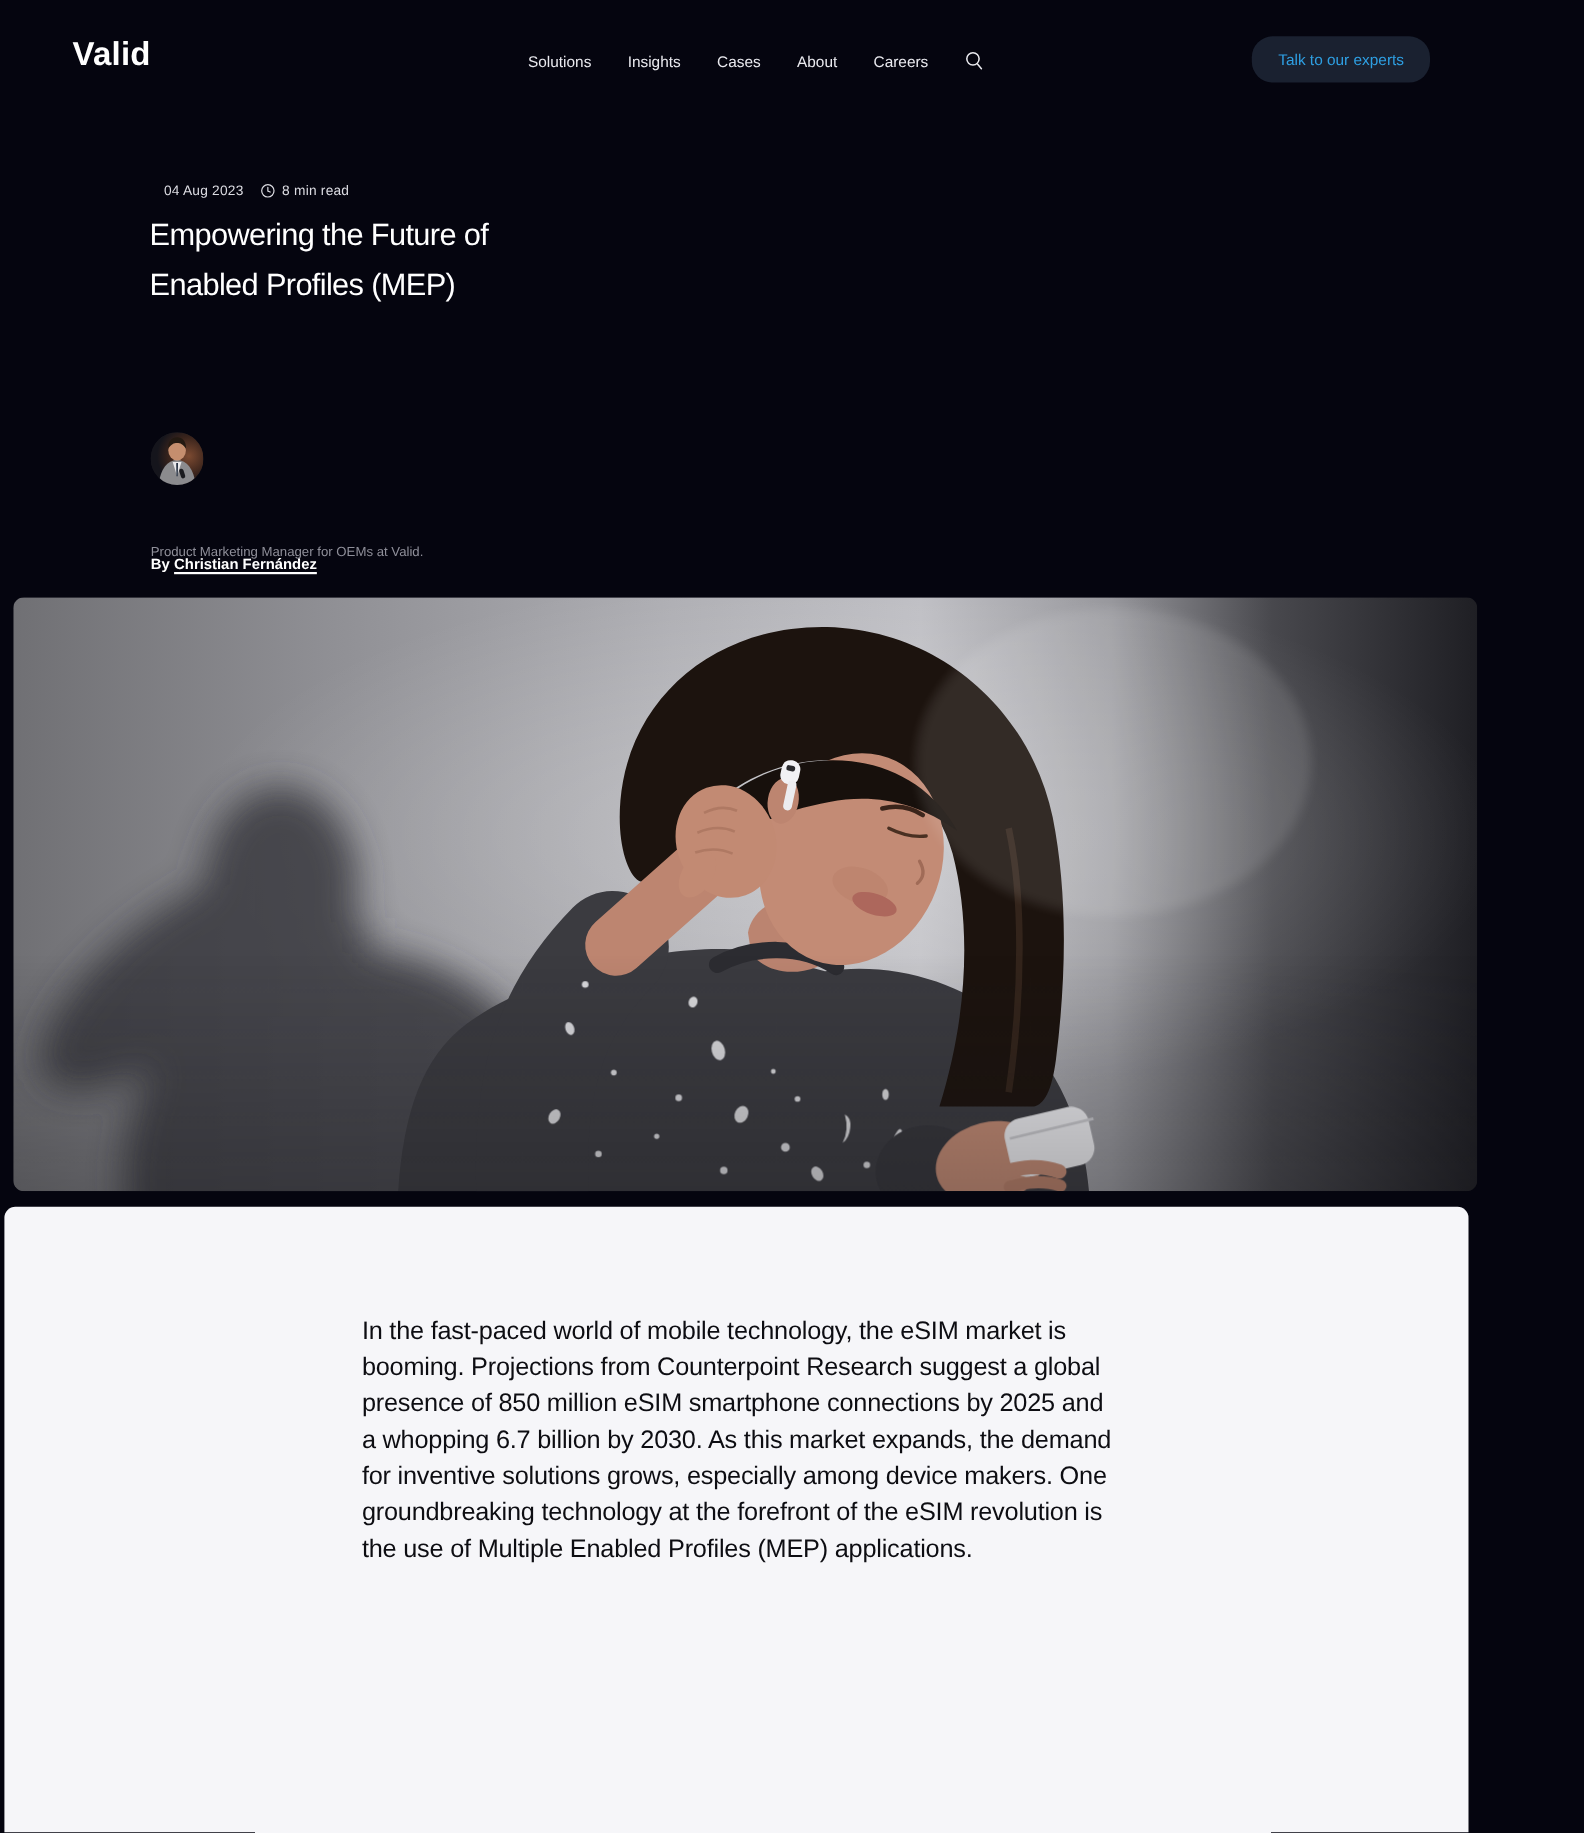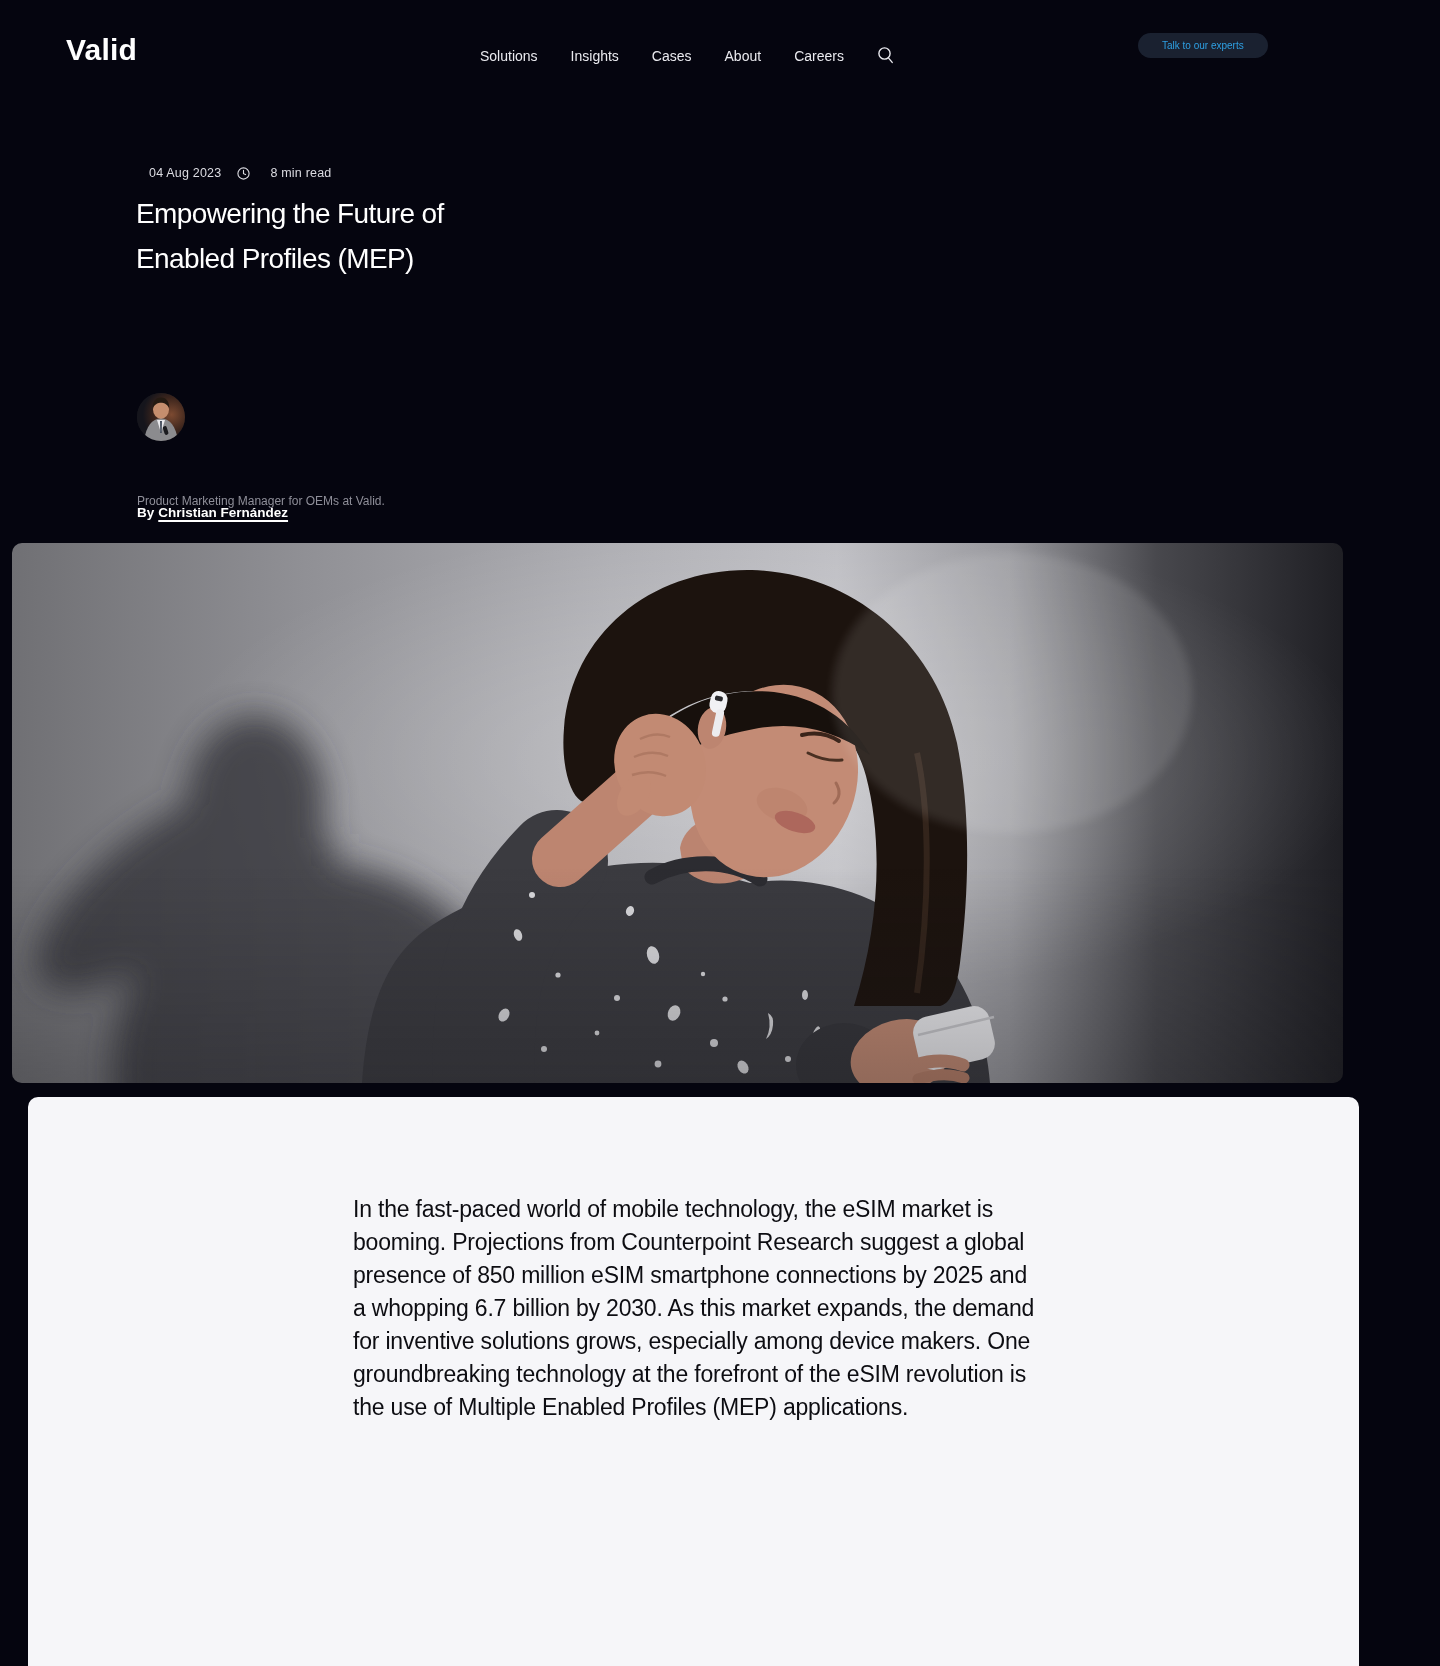--- a/index.html
+++ b/index.html
@@ -19,33 +19,33 @@
   }
   .nav {
     position:absolute; left:480px; top:46px;
     display:flex; align-items:flex-end; gap:33px;
   }
   .nav-item {
     font-size:14px; color:#eaeaef; cursor:pointer; white-space:nowrap;
   }
   .search-btn { width:18px; height:18px; cursor:pointer; display:flex; }
   .cta {
-    position:absolute; left:1138px; top:33px; height:25px;
+    position:absolute; left:1138px; top:33px; height:42px;
     padding:0 24px; border-radius:19px;
     background:#1a2130;
     display:flex; align-items:center;
-    font-size:10px; color:#2e9fe2; cursor:pointer; white-space:nowrap;
+    font-size:14px; color:#2e9fe2; cursor:pointer; white-space:nowrap;
   }
   
   .meta {
     position:absolute; left:137px; top:166px;
     display:flex; align-items:center; gap:16px;
     font-size:12.5px; color:#dcdce2; letter-spacing:0.2px;margin-left:12px;
   }
-  .meta .read { display:flex; align-items:center; gap:20px; }
+  .meta .read { display:flex; align-items:center; gap:6px; }
   .page-title {
     position:absolute; left:136px; top:191px;
     font-size:28px; line-height:45px; font-weight:500;
     letter-spacing:-0.6px; color:#ffffff;
   }
   .page-title span { display:block; }
   .avatar {
     position:absolute; left:137px; top:393px;
     width:48px; height:48px; border-radius:50%; overflow:hidden;
     background:#15151c;
@@ -62,21 +62,21 @@
     position:absolute; left:137px; top:494px;
     font-size:12px; font-weight:400; color:#8f8f99;
   }
   
   .hero {
     position:absolute; left:12px; top:543px;
     width:1331px; height:540px; border-radius:10px; overflow:hidden;
   }
   
   .card {
-    position:absolute; left:28px; top:1097px;
+    position:absolute; left:4px; top:1097px;
     width:1331px; height:569px;
     background:#f6f6f9; border-radius:10px 10px 0 0;
   }
   .card p {
     position:absolute; left:325px; top:96px; width:688px;
     font-size:23px; line-height:33px; letter-spacing:-0.2px;
     color:#0d0d12;
   }
 </style>
 </head>

